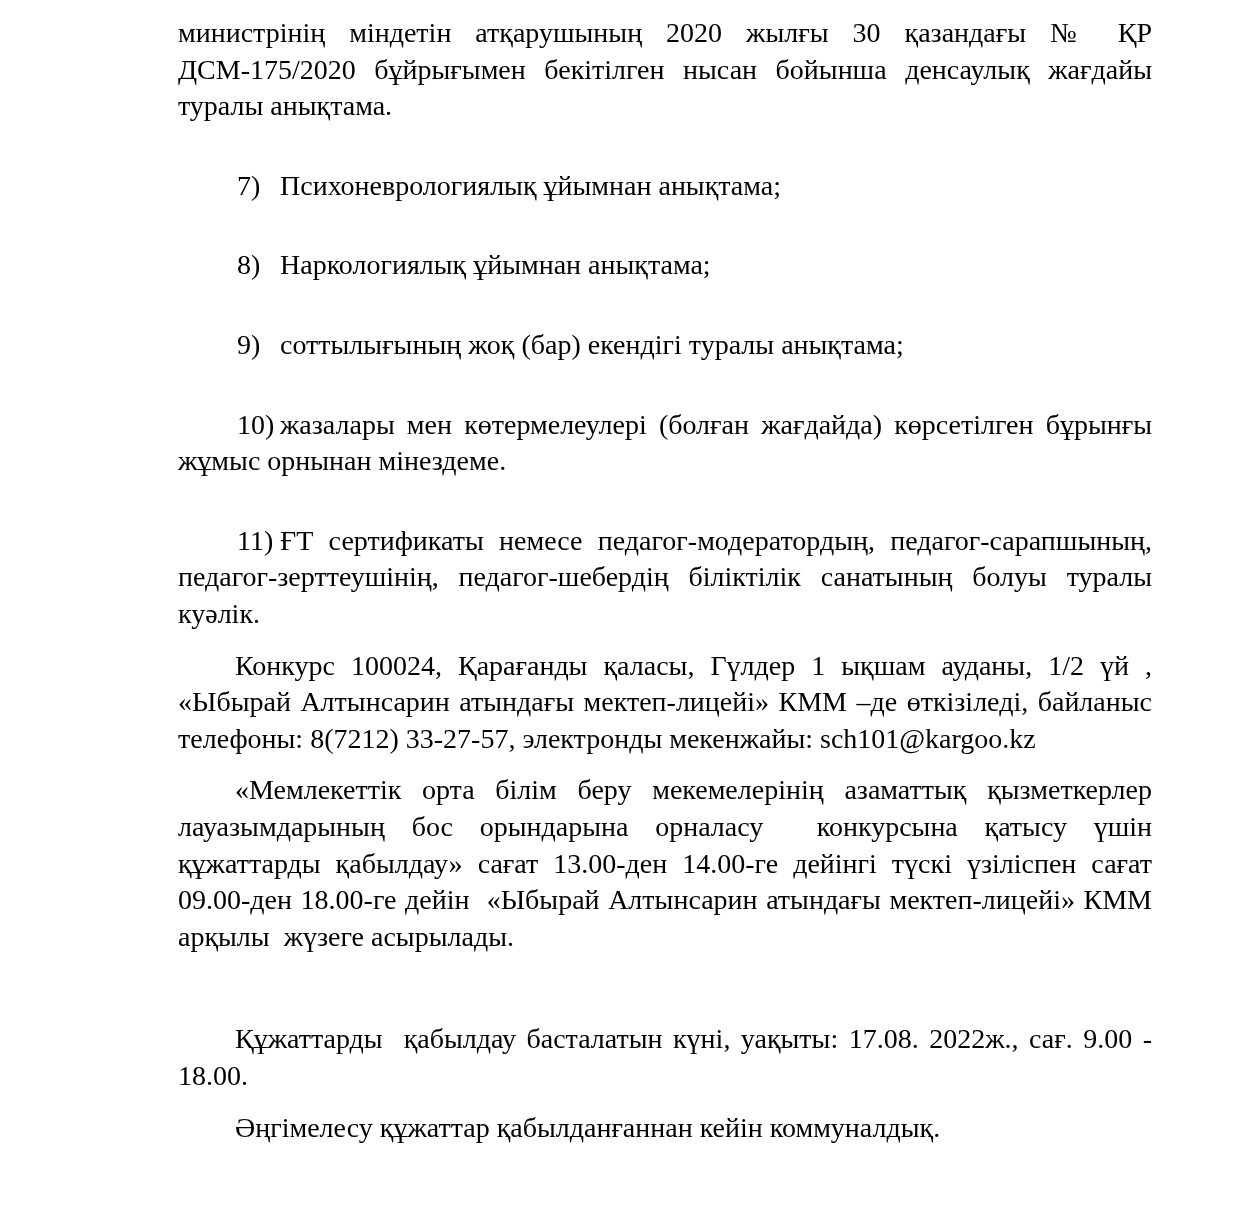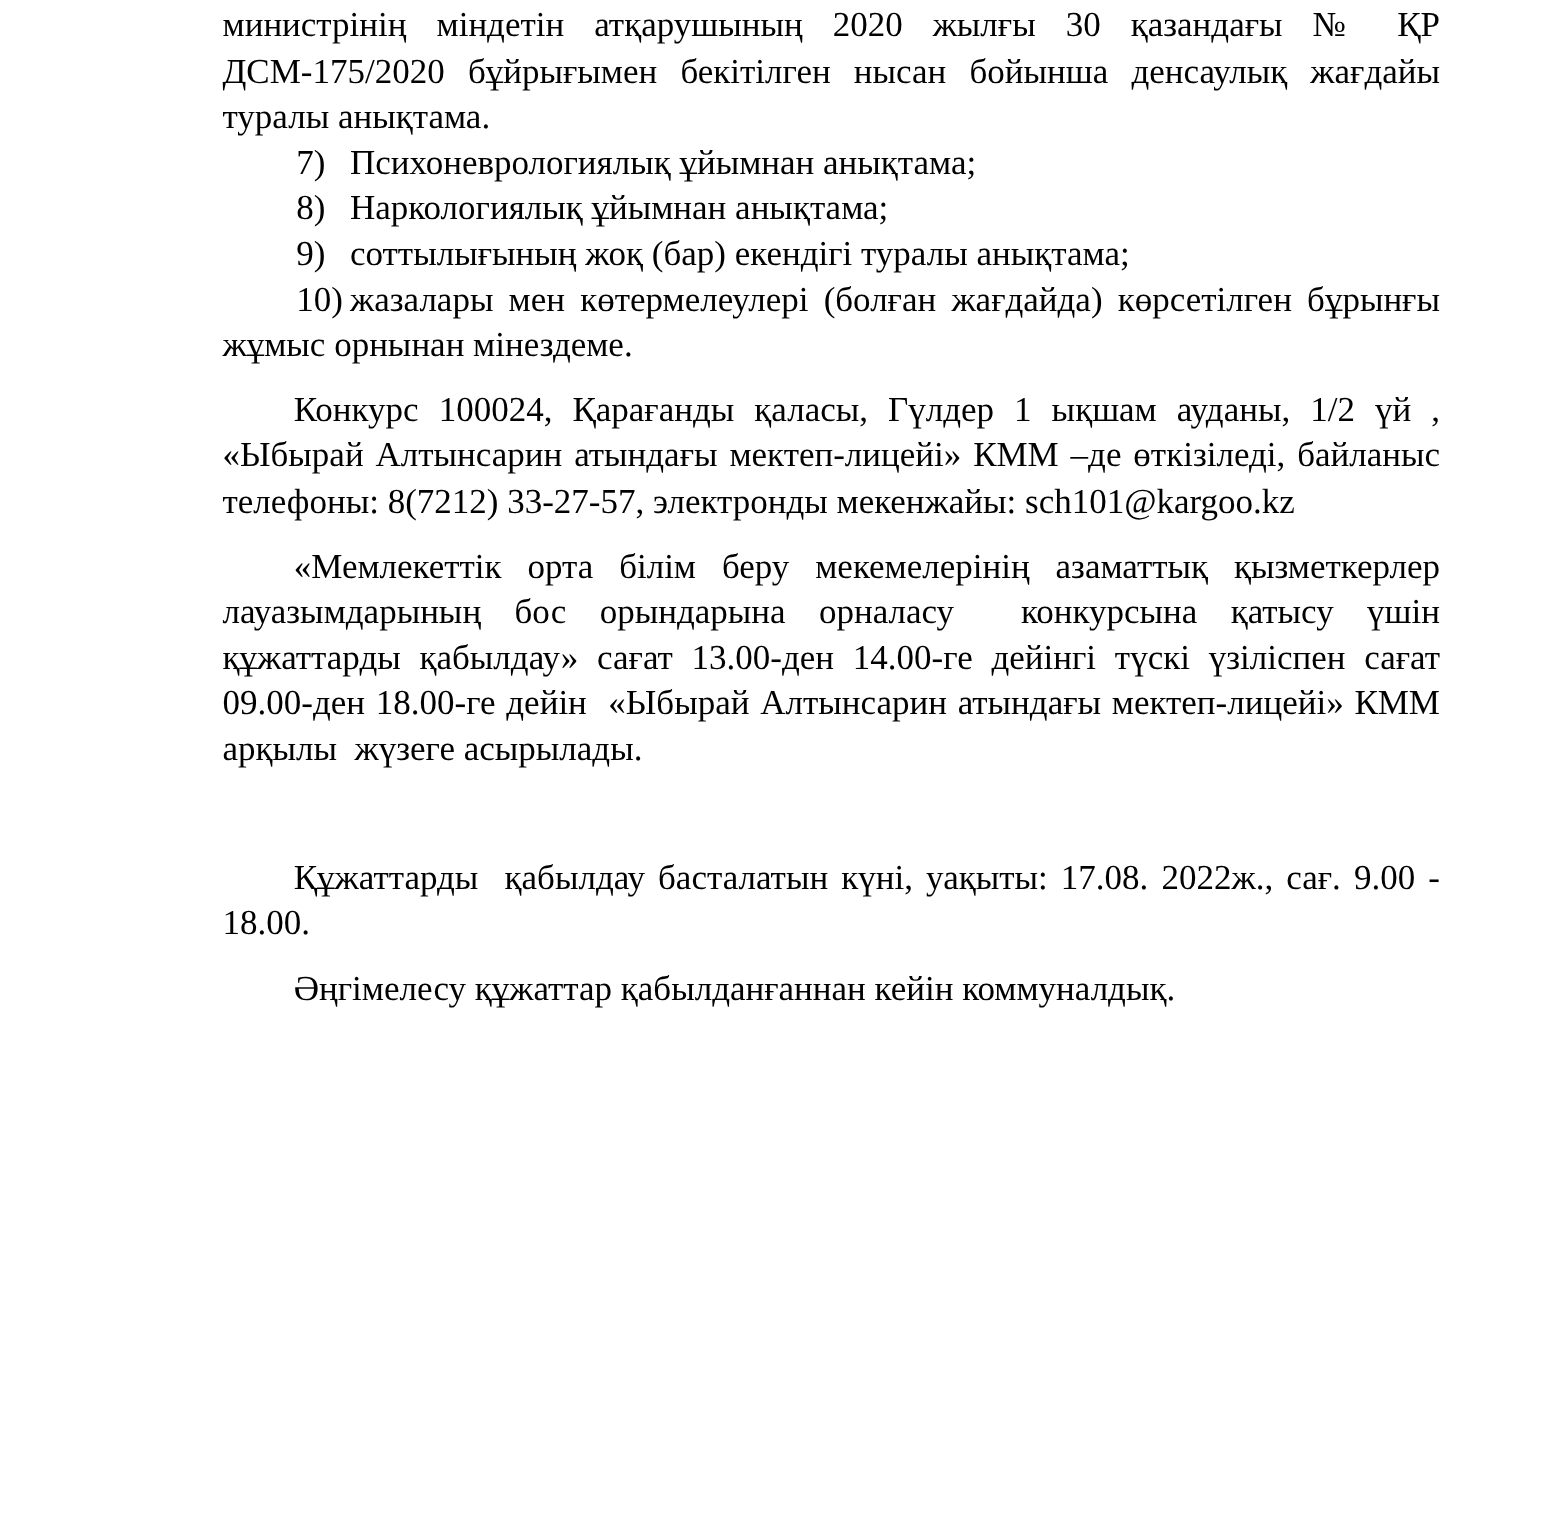--- a/index.html
+++ b/index.html
@@ -5,32 +5,32 @@
   html, body {
     margin: 0;
     padding: 0;
     background: #ffffff;
   }
   .page {
     position: relative;
     width: 1241px;
     height: 1211px;
     box-sizing: border-box;
-    padding: 3px 89px 0 178px;
+    padding: 15px 89px 0 178px;
     background: #ffffff;
     color: #000000;
     font-family: "Liberation Serif", "DejaVu Serif", serif;
     font-size: 28px;
     line-height: 36.6px;
     text-align: justify;
     overflow: hidden;
   }
   p { margin: 0; }
   .indent { text-indent: 57px; }
-  .list-item { text-indent: 59px; }
+  .list-item { text-indent: 59px; margin-top: 43px; }
   .num {
     display: inline-block;
     width: 43px;
     text-indent: 0;
   }
   .p-venue     { margin-top: 15px; }
   .p-process   { margin-top: 15px; }
   .p-start     { margin-top: 66px; }
   .p-end       { margin-top: 18px; }
   .p-interview { margin-top: 16px; }
@@ -44,20 +44,21 @@
   <p class="para">министрінің міндетін атқарушының 2020 жылғы 30 қазандағы № ҚР ДСМ-175/2020 бұйрығымен бекітілген нысан бойынша денсаулық жағдайы туралы анықтама.</p>
 
   <p class="list-item"><span class="num">7)</span><span>Психоневрологиялық ұйымнан анықтама;</span></p>
 
   <p class="list-item"><span class="num">8)</span><span>Наркологиялық ұйымнан анықтама;</span></p>
 
   <p class="list-item"><span class="num">9)</span><span>соттылығының жоқ (бар) екендігі туралы анықтама;</span></p>
 
   <p class="list-item"><span class="num">10)</span><span>жазалары мен көтермелеулері (болған жағдайда) көрсетілген бұрынғы жұмыс орнынан мінездеме.</span></p>
 
+  <p class="list-item"><span class="num">11)</span><span>ҒТ сертификаты немесе педагог-модератордың, педагог-сарапшының, педагог-зерттеушінің, педагог-шебердің біліктілік санатының болуы туралы куәлік.</span></p>
 
   <p class="para indent p-venue">Конкурс 100024, Қарағанды қаласы, Гүлдер 1 ықшам ауданы, 1/2 үй&nbsp;, «Ыбырай Алтынсарин атындағы мектеп-лицейі» КММ –де өткізіледі, байланыс телефоны: 8(7212) 33-27-57, электронды мекенжайы: sch101@kargoo.kz</p>
 
   <p class="para indent p-process">«Мемлекеттік орта білім беру мекемелерінің азаматтық қызметкерлер лауазымдарының бос орындарына орналасу&nbsp; конкурсына қатысу үшін құжаттарды қабылдау» сағат 13.00-ден 14.00-ге дейінгі түскі үзіліспен сағат 09.00-ден 18.00-ге дейін&nbsp; «Ыбырай Алтынсарин атындағы мектеп-лицейі» КММ арқылы&nbsp; жүзеге асырылады.</p>
 
   <p class="para indent p-start">Құжаттарды&nbsp; қабылдау басталатын күні, уақыты: 17.08. 2022ж., сағ. 9.00 - 18.00.</p>
 
 
   <p class="para indent p-interview">Әңгімелесу құжаттар қабылданғаннан кейін коммуналдық.</p>
 

